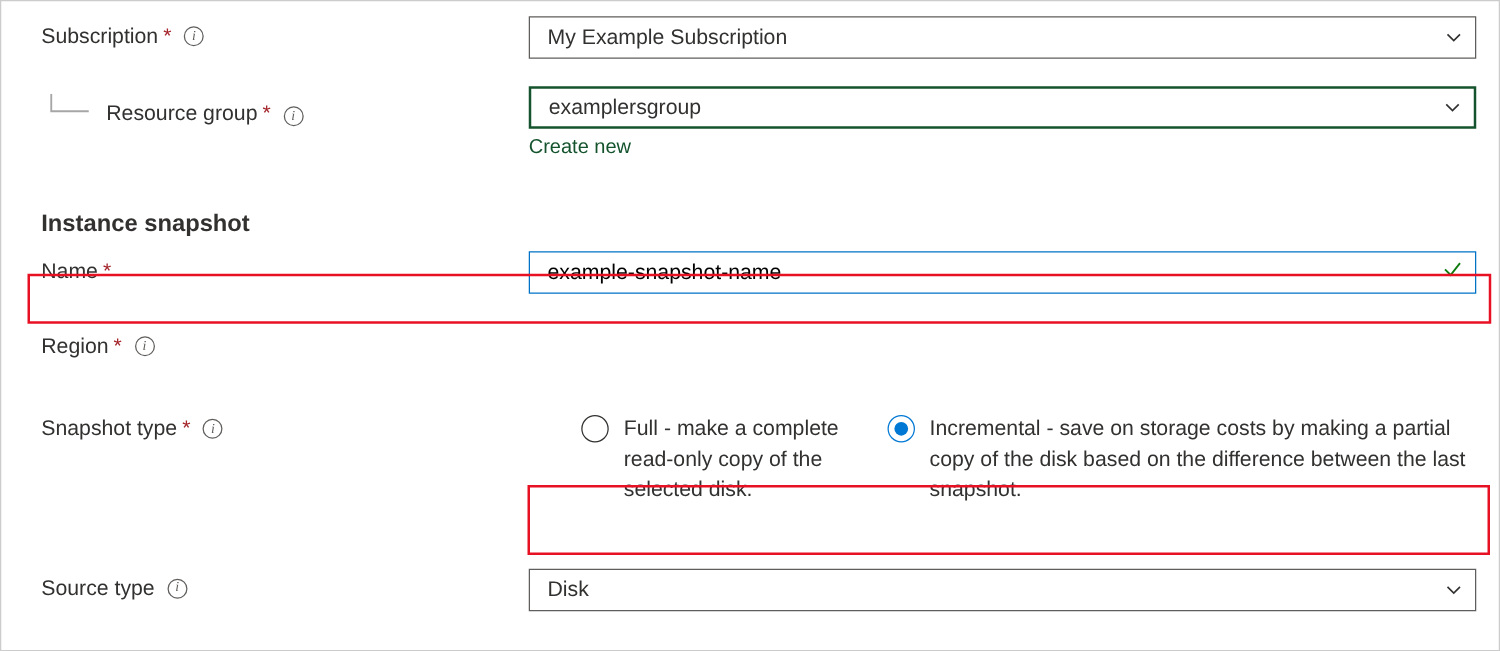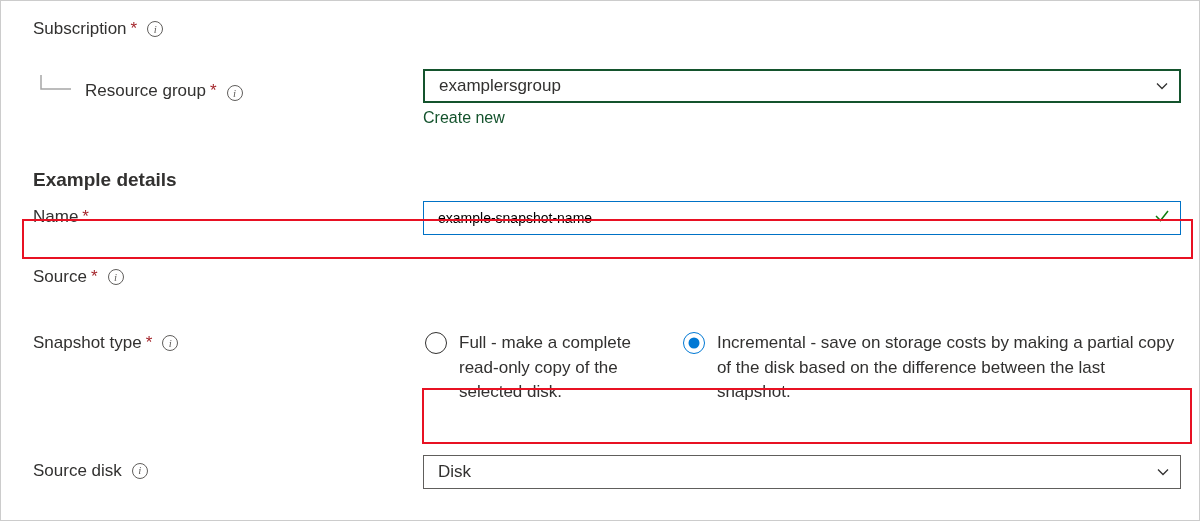--- a/index.html
+++ b/index.html
@@ -66,21 +66,21 @@
     right: 10px; top: 50%;
     transform: translateY(-50%);
     pointer-events: none;
   }
   .chevron svg { display: block; }
   .text-input {
     width: 100%;
     height: 34px;
     border: 1px solid #0072c6;
     padding: 0 36px 0 14px;
-    font-size: 14px;
+    font-size: 17px;
     font-family: inherit;
     outline: none;
     background: #fff;
     position: relative;
   }
   .input-wrap {
     position: relative;
     width: 100%;
   }
   .check-icon {
@@ -145,33 +145,43 @@
     border-radius: 50%;
     transform: translate(-50%, -50%);
   }
   .hl-red {
     position: absolute;
     border: 2.5px solid #e81123;
     pointer-events: none;
   }
   .hl-name { left: 21px; top: 218px; width: 1171px; height: 40px; }
   .hl-radio { left: 421px; top: 387px; width: 770px; height: 56px; }
-  .snapshot-row { margin-top: 30px; }
+  .snapshot-row { margin-top: 30px; gap: 40px; }
   .source-row { margin-top: 46px; }
 </style>
 </head>
 <body>
 
 <div class="page">
 
   <div class="row">
     <div class="label-col">
       <span>Subscription</span>
       <span class="req">*</span>
       <span class="info-icon">i</span>
+    </div>
+    <div class="input-col">
+      <div class="dropdown">
+        <span>My Example Subscription</span>
+        <span class="chevron">
+          <svg width="14" height="14" viewBox="0 0 14 14">
+              <path d="M2 4.5 L7 9.5 L12 4.5" stroke="#323130" stroke-width="1.3" fill="none"></path>
+            </svg>
+        </span>
+      </div>
     </div>
   </div>
 
   <div class="row rg-label-row" style="margin-top:20px;">
     <div class="label-col">
       <span class="tree-elbow">
         <svg width="42" height="26" viewBox="0 0 42 26">
             <path d="M8 0 L8 14 L38 14" stroke="#a6a6a6" stroke-width="1.5" fill="none"></path>
           </svg>
       </span>
@@ -185,42 +195,42 @@
         <span class="chevron">
           <svg width="14" height="14" viewBox="0 0 14 14">
               <path d="M2 4.5 L7 9.5 L12 4.5" stroke="#323130" stroke-width="1.3" fill="none"></path>
             </svg>
         </span>
       </div>
       <span class="link">Create new</span>
     </div>
   </div>
 
-  <div class="section-head">Example details</div>
+  <div class="section-head">Instance snapshot</div>
 
   <div class="row" style="margin-top:10px;">
     <div class="label-col">
       <span>Name</span>
       <span class="req">*</span>
     </div>
     <div class="input-col">
       <div class="input-wrap">
         <input type="text" class="text-input" value="example-snapshot-name" style="">
         <span class="check-icon">
           <svg width="18" height="18" viewBox="0 0 18 18">
               <path d="M3 9 L7.5 13.5 L15 4" stroke="#107c10" stroke-width="1.5" fill="none"></path>
             </svg>
         </span>
       </div>
     </div>
   </div>
 
   <div class="row" style="margin-top:24px;">
     <div class="label-col">
-      <span>Source</span>
+      <span>Region</span>
       <span class="req">*</span>
       <span class="info-icon">i</span>
     </div>
   </div>
 
   <div class="row snapshot-row">
     <div class="label-col">
       <span>Snapshot type</span>
       <span class="req">*</span>
       <span class="info-icon">i</span>
@@ -232,21 +242,21 @@
       </div>
       <div class="radio-item">
         <div class="radio-circle selected"></div>
         <div>Incremental - save on storage costs by making a partial copy of the disk based on the difference between the last snapshot.</div>
       </div>
     </div>
   </div>
 
   <div class="row source-row">
     <div class="label-col">
-      <span>Source disk</span>
+      <span>Source type</span>
       <span class="info-icon">i</span>
     </div>
     <div class="input-col">
       <div class="dropdown">
         <span>Disk</span>
         <span class="chevron">
           <svg width="14" height="14" viewBox="0 0 14 14">
               <path d="M2 4.5 L7 9.5 L12 4.5" stroke="#323130" stroke-width="1.3" fill="none"></path>
             </svg>
         </span>

